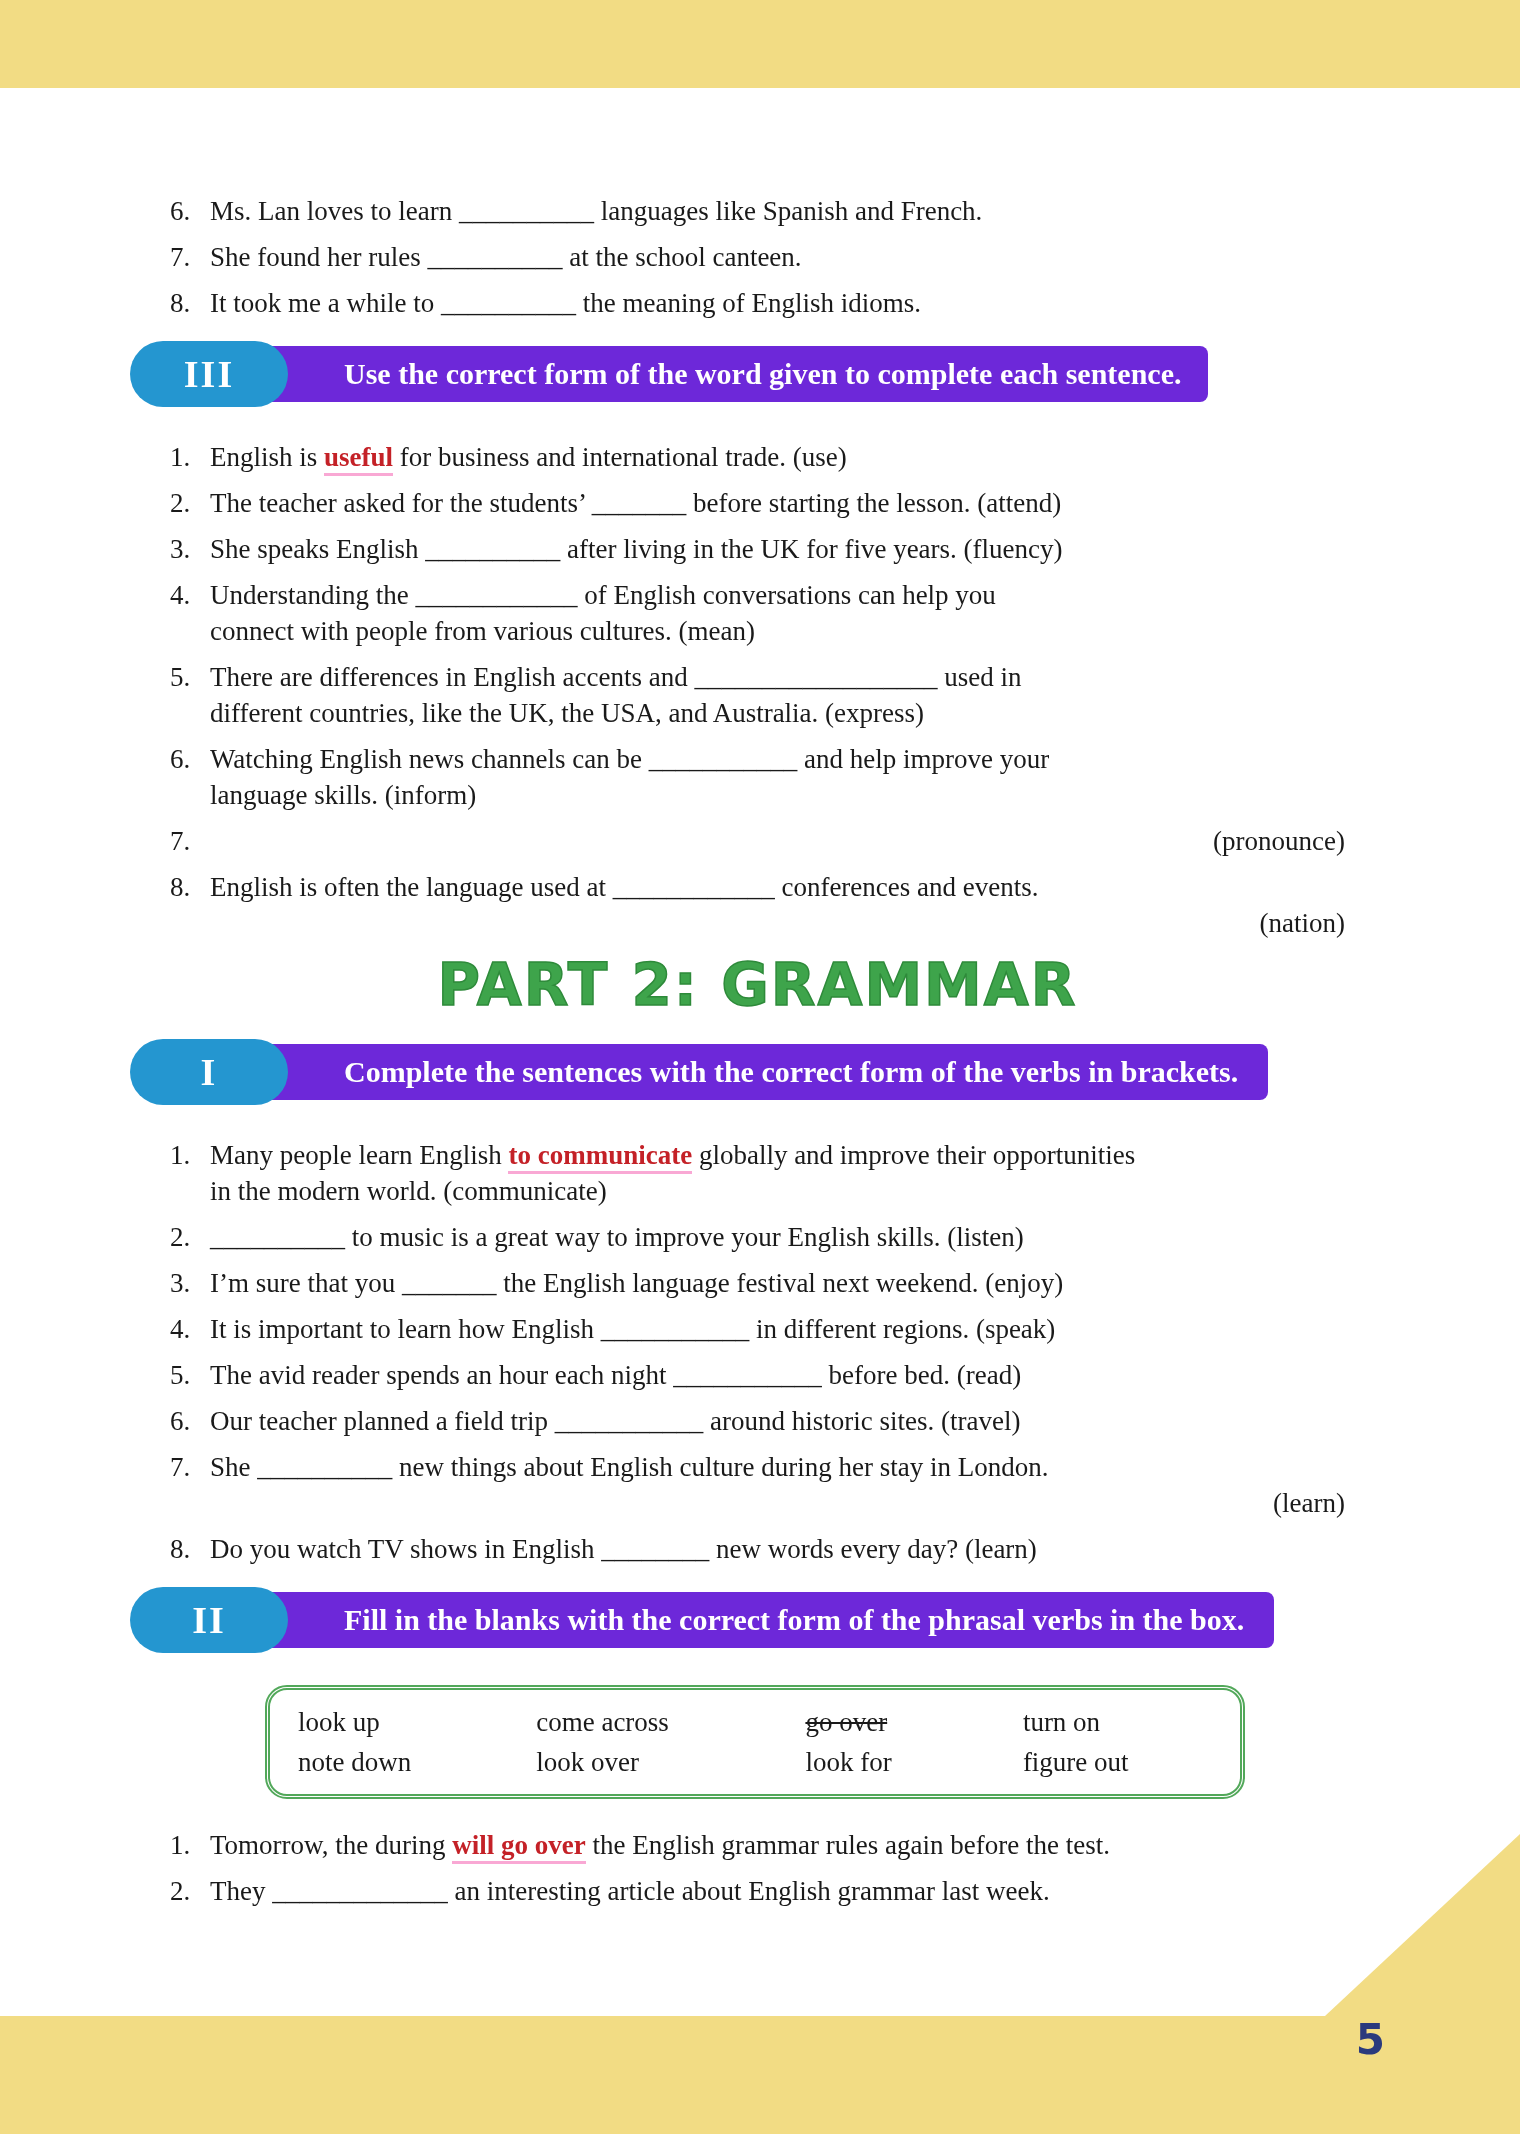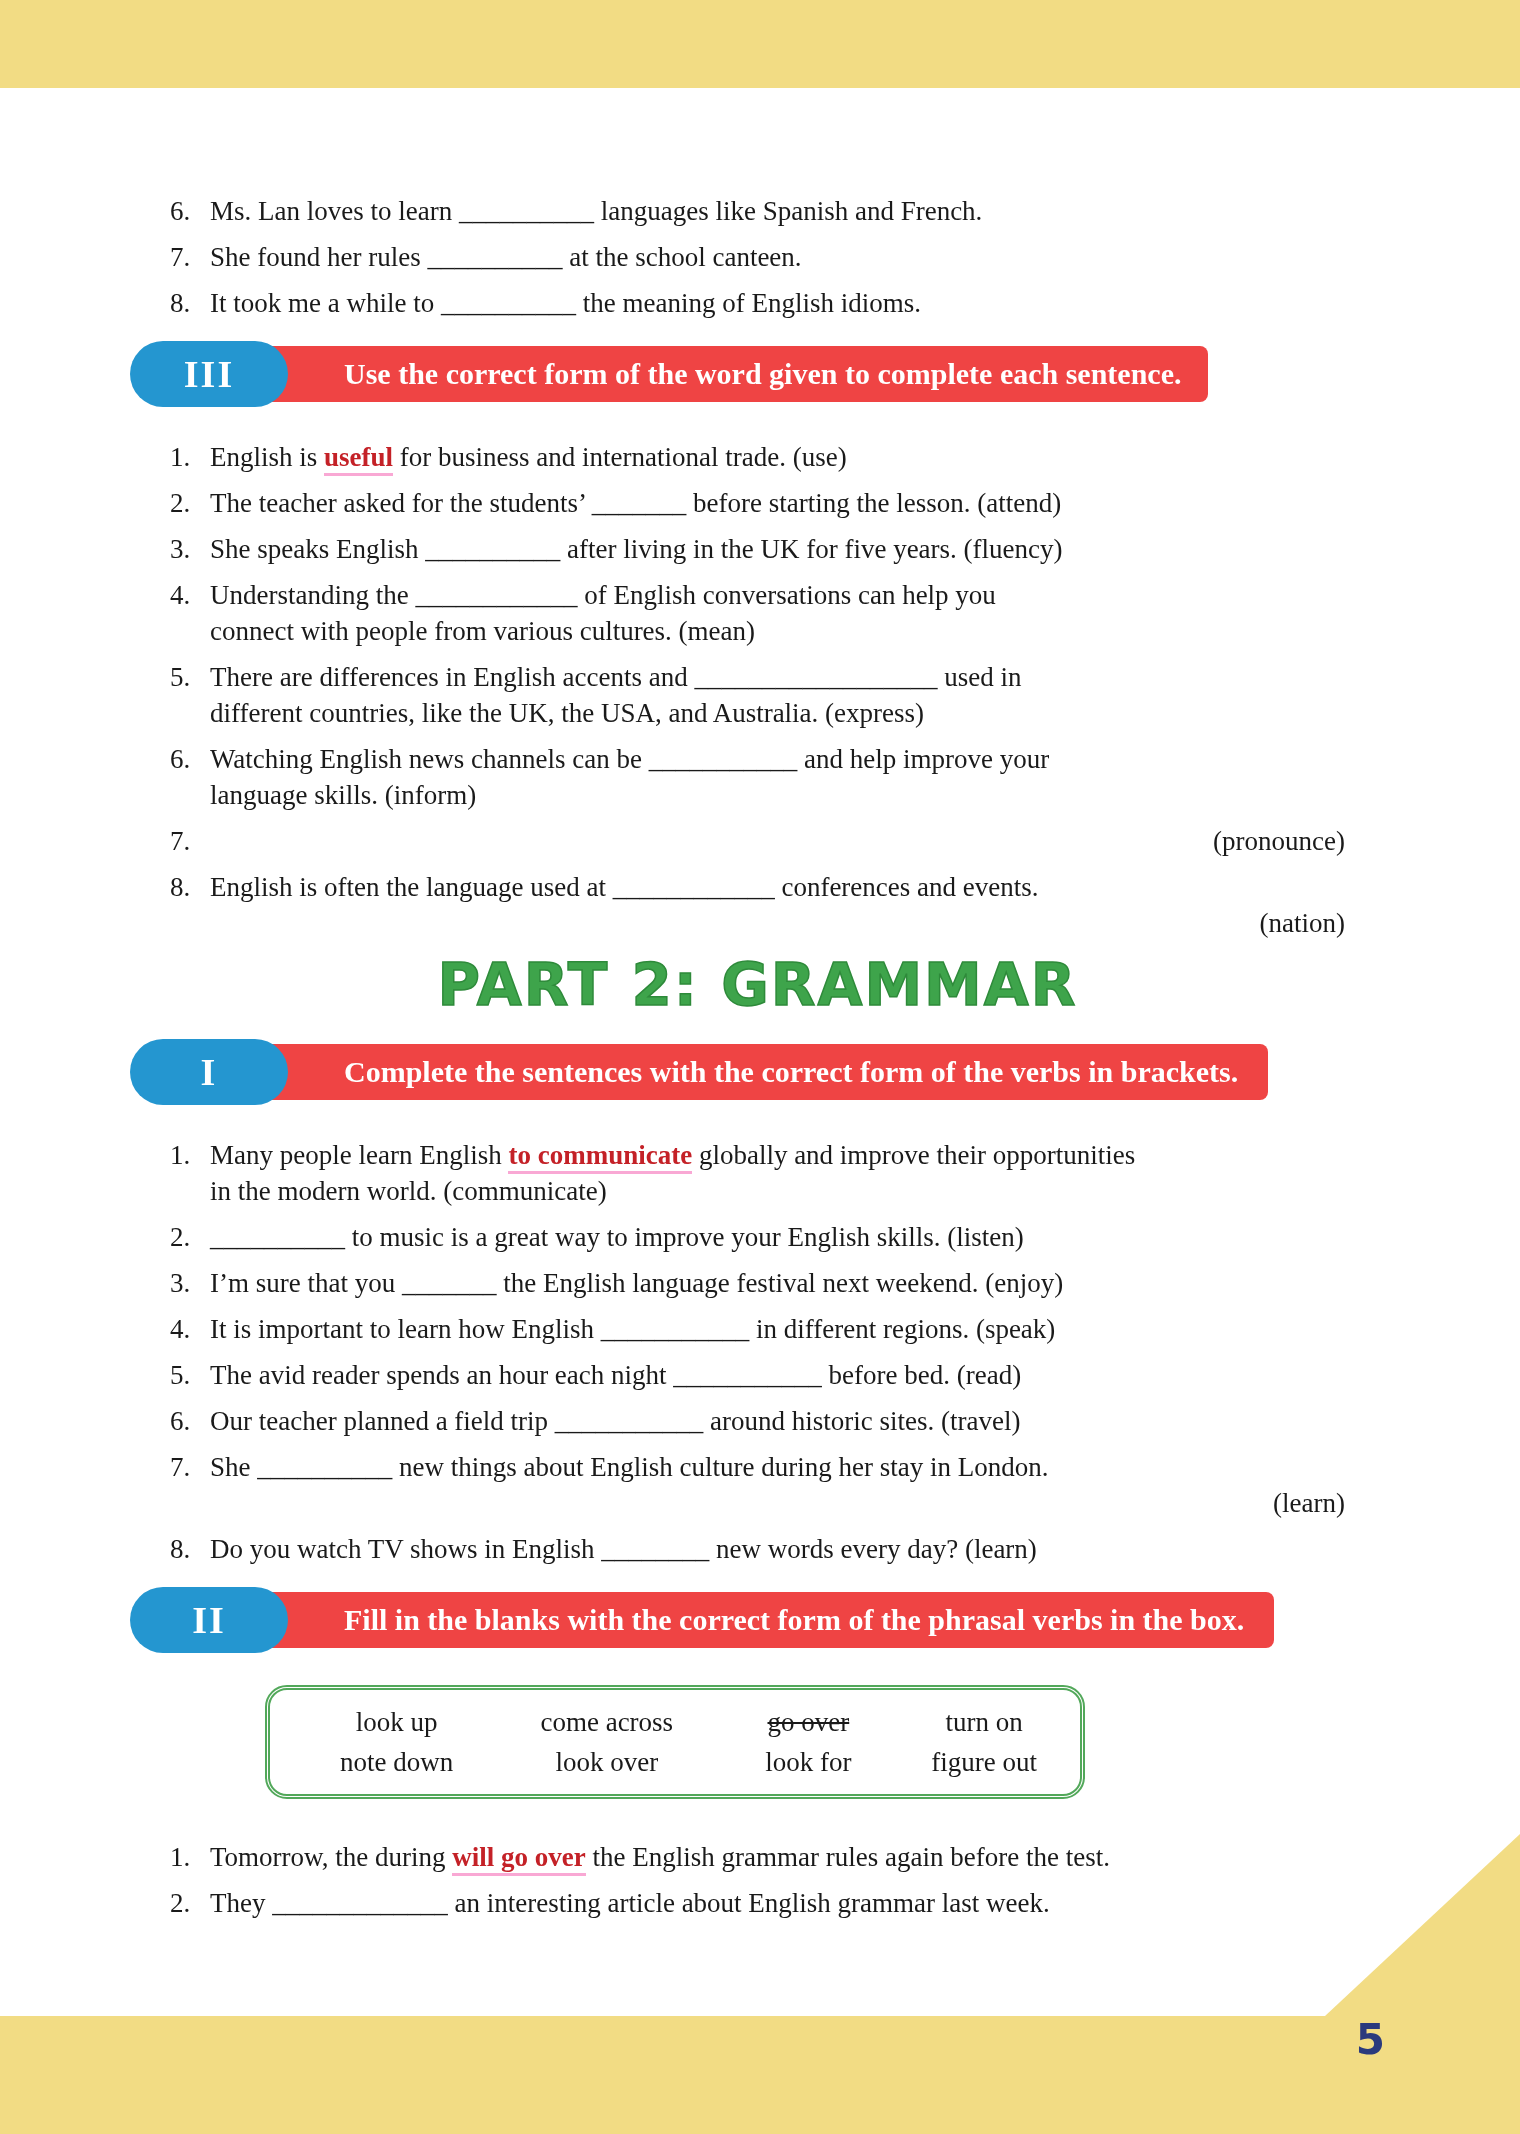--- a/index.html
+++ b/index.html
@@ -20,41 +20,41 @@
   .struck{text-decoration:line-through;}
 
   
   .sec-header{position:relative;display:flex;align-items:center;margin-left:-40px;margin-top:20px;margin-bottom:32px;height:66px;}
   .badge{
     position:relative;z-index:2;width:158px;height:66px;border-radius:33px;background:#2496d0;
     color:#fff;font-weight:bold;font-size:38px;display:flex;align-items:center;justify-content:center;
     letter-spacing:2px;font-family:"Liberation Serif",serif;
   }
   .bar{
-    position:relative;z-index:1;margin-left:-54px;background:#ef4444;height:56px;border-radius:8px;
+    position:relative;z-index:1;margin-left:-54px;background:#6d28d9;height:56px;border-radius:8px;
     display:flex;align-items:center;padding-left:110px;padding-right:30px;
     color:#fff;font-weight:bold;font-size:30px;font-family:"Liberation Serif",serif;
     width:fit-content;white-space:nowrap;
   }
   .sec3 .bar{padding-right:26px;}
 
   
   .part-title{
     text-align:center;margin:4px 0 14px 0;
     font-family:"DejaVu Sans",sans-serif;font-weight:900;font-size:58px;letter-spacing:2px;
     color:#3ea44b;-webkit-text-stroke:1.5px #2e8a3a;
   }
 
   
   .vbox{
-    margin:30px 0 40px 95px;width:820px;box-sizing:border-box;
+    margin:30px 0 28px 95px;width:980px;box-sizing:border-box;
     border:5px double #52a85a;border-radius:22px;
     padding:12px 10px 12px 28px;
     display:grid;grid-template-columns:1.15fr 1.3fr 1.05fr 1fr;
-    font-size:27px;line-height:40px;text-align:center;
+    font-size:27px;line-height:40px;
   }
 
   
   .bottom-band{position:absolute;left:0;bottom:0;width:100%;height:118px;background:#f2dc84;}
   .bottom-wedge{
     position:absolute;right:0;bottom:118px;width:195px;height:182px;background:#f2dc84;
     clip-path:polygon(100% 0,100% 100%,0 100%);
   }
   .page-number{
     position:absolute;right:135px;bottom:70px;z-index:3;

